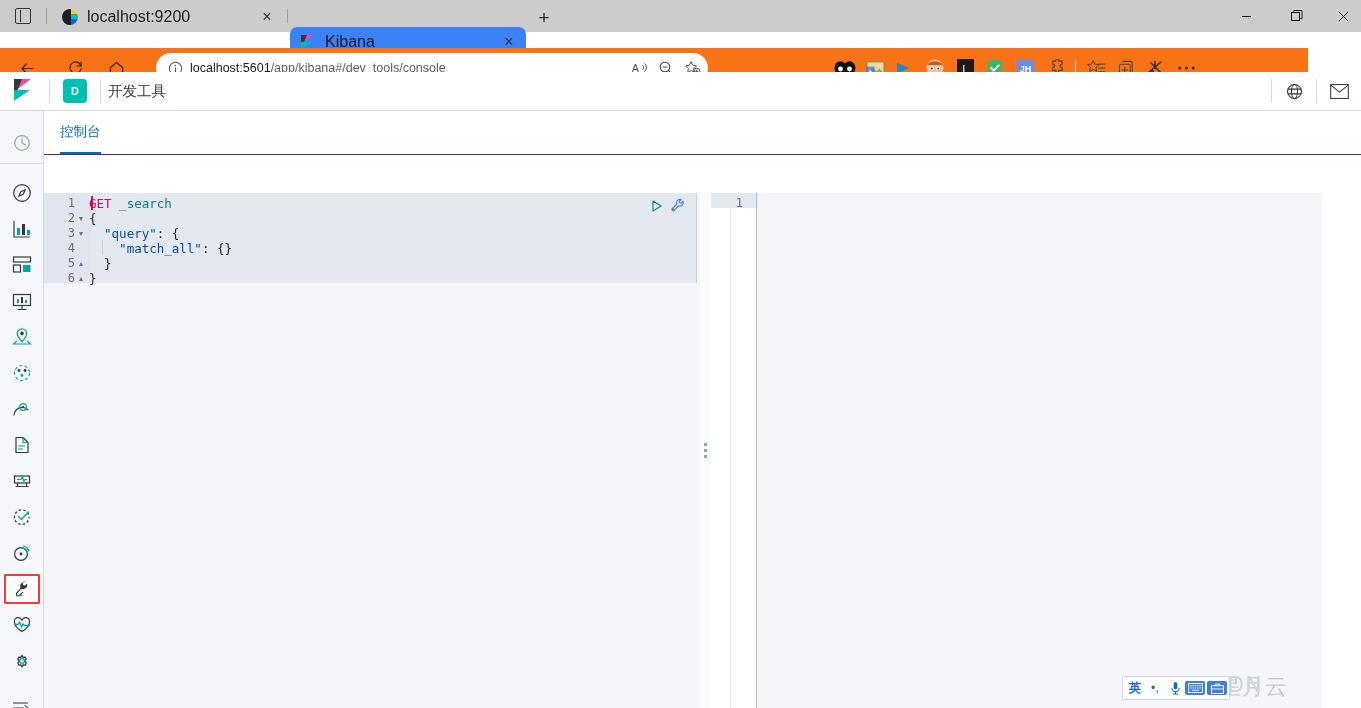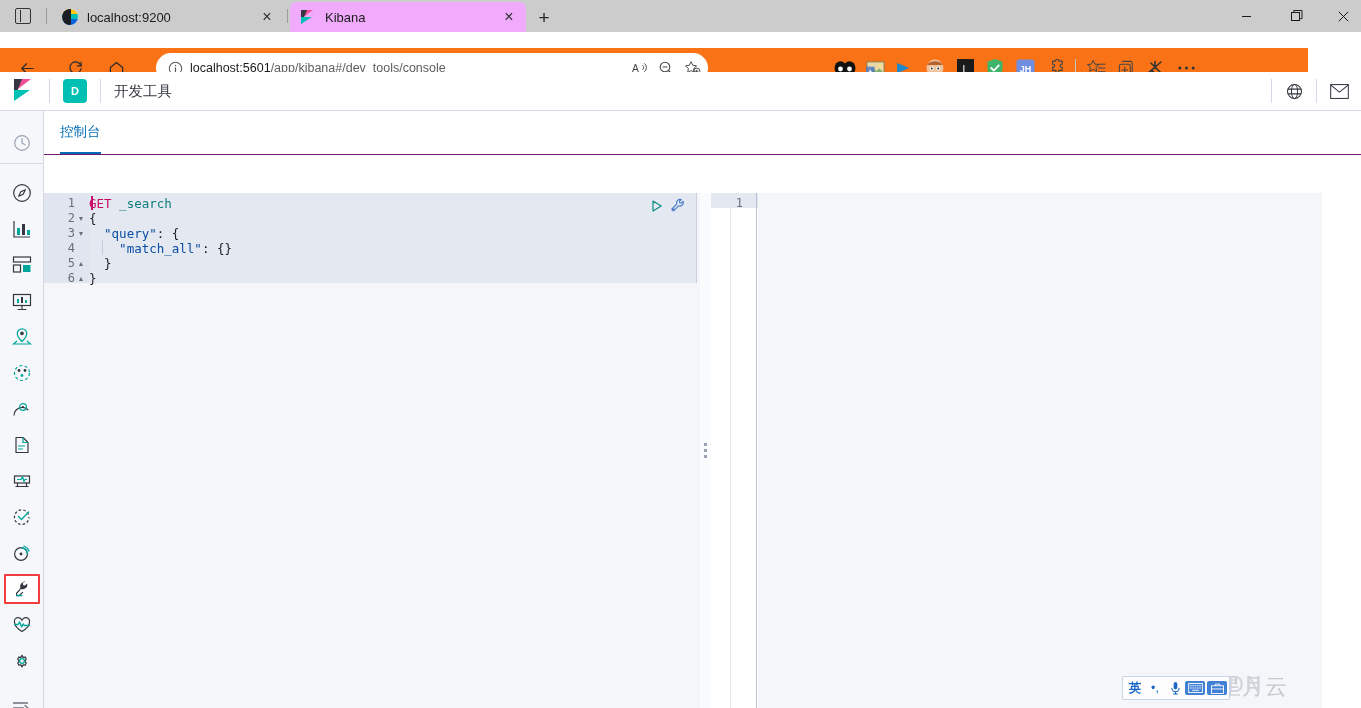--- a/index.html
+++ b/index.html
@@ -23,24 +23,24 @@
   .tab-icon-box::after { content:""; position:absolute; left:3.5px; top:1px; bottom:1px; width:1.6px; background:#333; }
   .vdiv { position: absolute; top: 8px; width: 1px; height: 16px; background: #9a9a9a; }
 
   .tab {
     position: absolute; top: 2px; height: 30px;
     display: flex; align-items: center;
     border-radius: 7px 7px 0 0;
     padding: 0 8px 0 10px;
   }
   .tab.inactive { background: transparent; }
-  .tab.active { background: #f0abfc; }
+  .tab.active { background: #3b82f6; margin-top: 25px; }
   .tab .fav { width: 16px; height: 16px; flex: 0 0 16px; margin-right: 9px; position: relative; }
   .tab .ttl {
-    font-size: 13px; color: #1b1b1b; white-space: nowrap; overflow: hidden;
+    font-size: 16px; color: #1b1b1b; white-space: nowrap; overflow: hidden;
     text-overflow: ellipsis; flex: 1 1 auto;
   }
   .tab .xbtn {
     width: 18px; height: 18px; flex: 0 0 18px; margin-left: 8px;
     display: flex; align-items: center; justify-content: center;
     border-radius: 3px; color: #333;
   }
   .tab-sep { position: absolute; top: 9px; width: 1px; height: 14px; background: #9c9c9c; }
 
   
@@ -115,21 +115,21 @@
   .kb-logo .k i { position: absolute; display: block; }
   .kb-logo .k .a { left: 0; top: 0; width: 0; height: 0; border-left: 17px solid #f04e98; border-bottom: 13px solid transparent; }
   .kb-logo .k .b { left: 0; top: 0; width: 0; height: 0; border-left: 8px solid #343741; border-bottom: 20px solid transparent; }
   .kb-logo .k .c { left: 0; top: 11px; width: 0; height: 0; border-left: 16px solid #00bfb3; border-bottom: 11px solid transparent; }
   .kb-hdiv { width: 1px; height: 24px; background: #d3dae6; }
   .kb-badge {
     width: 24px; height: 24px; margin: 0 13px; border-radius: 4px;
     background: #00bfb3; color: #ffffff; font-size: 11px; font-weight: 600;
     display: flex; align-items: center; justify-content: center;
   }
-  .kb-apptitle { font-size: 14.5px; color: #343741; margin-left: 13px; }
+  .kb-apptitle { font-size: 14.5px; color: #343741; margin-left: 7px; }
   .kb-hdr-right { margin-left: auto; display: flex; align-items: center; height: 39px; }
   .kb-hdr-btn { width: 44px; height: 39px; display: flex; align-items: center; justify-content: center; }
 
   .kb-side {
     position: absolute; left: 0; top: 111px; width: 44px; height: 597px;
     background: #f5f7fa; border-right: 1px solid #d3dae6;
   }
   .side-item {
     position: absolute; left: 0; width: 44px; height: 36px;
     display: flex; align-items: center; justify-content: center;

